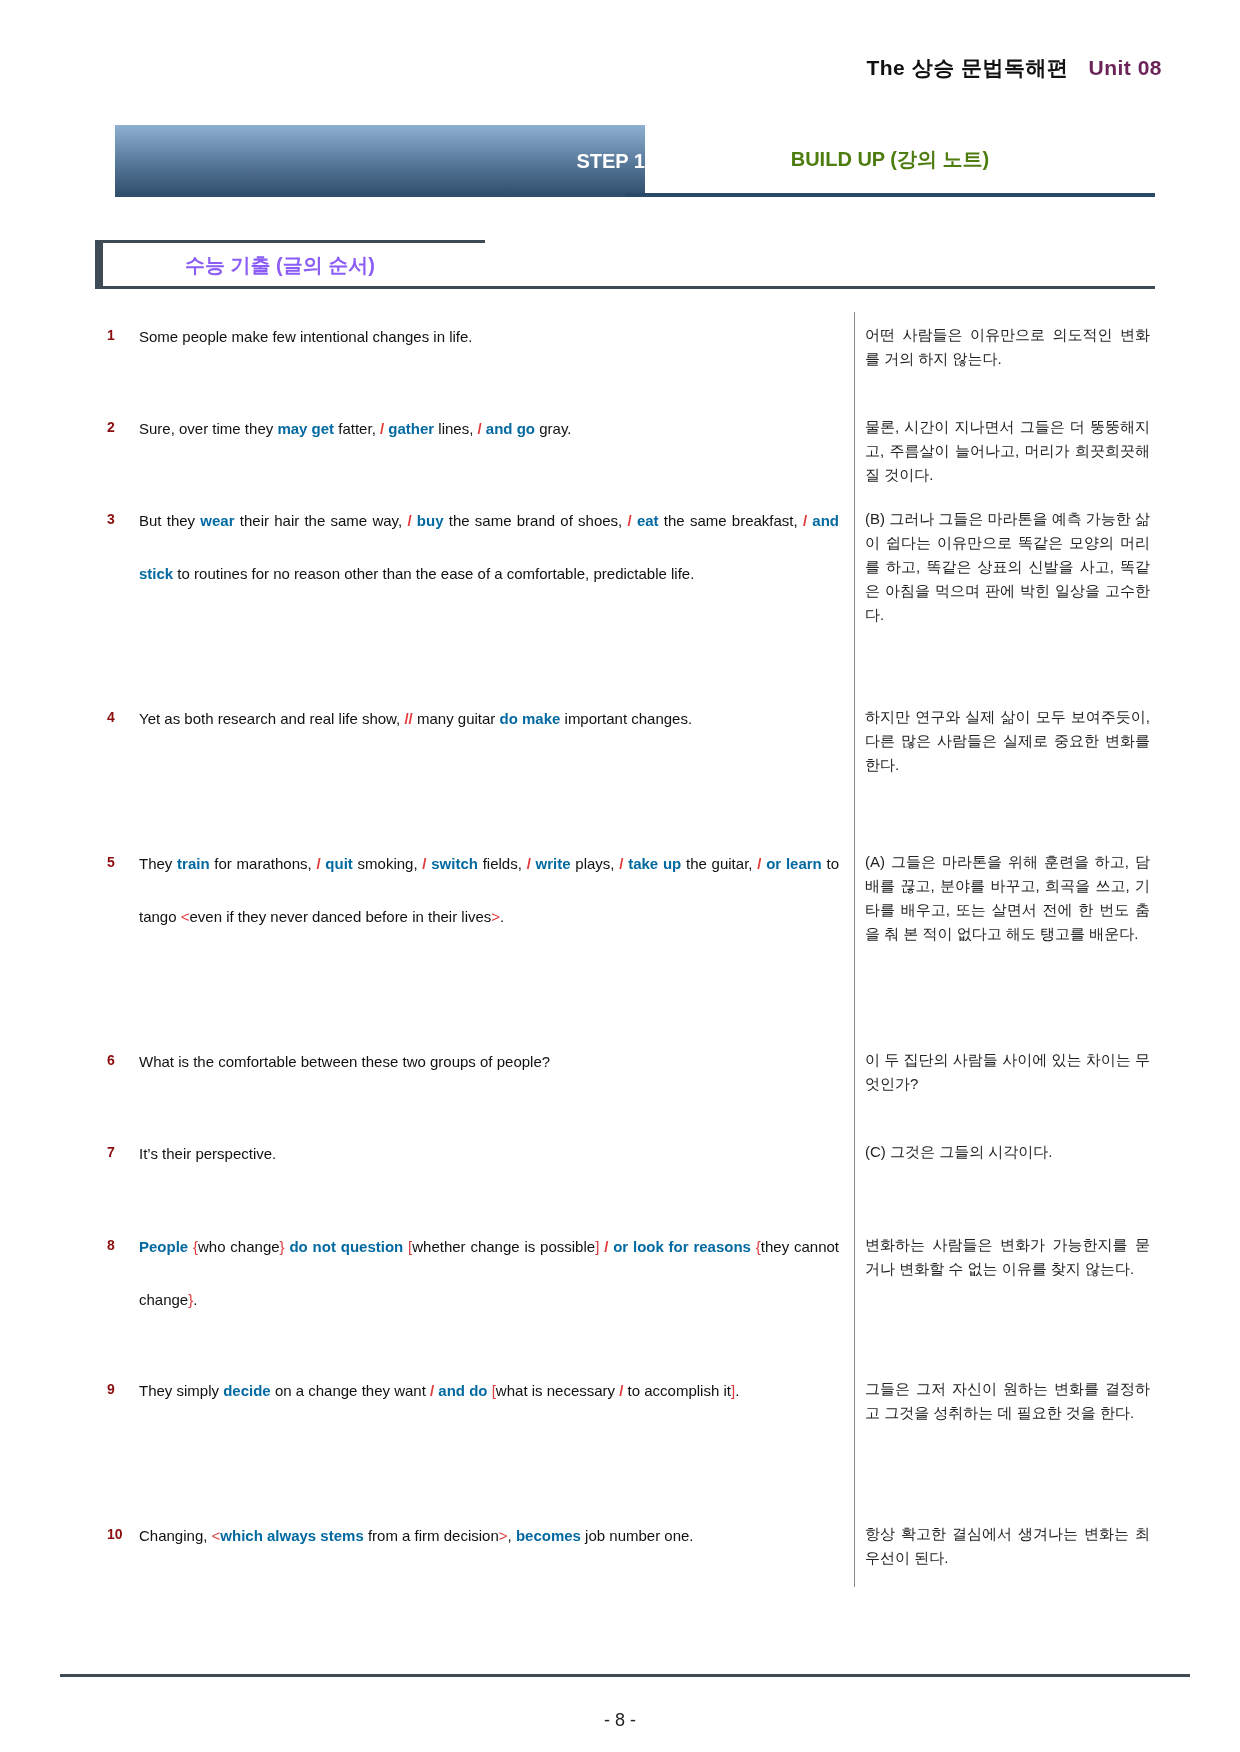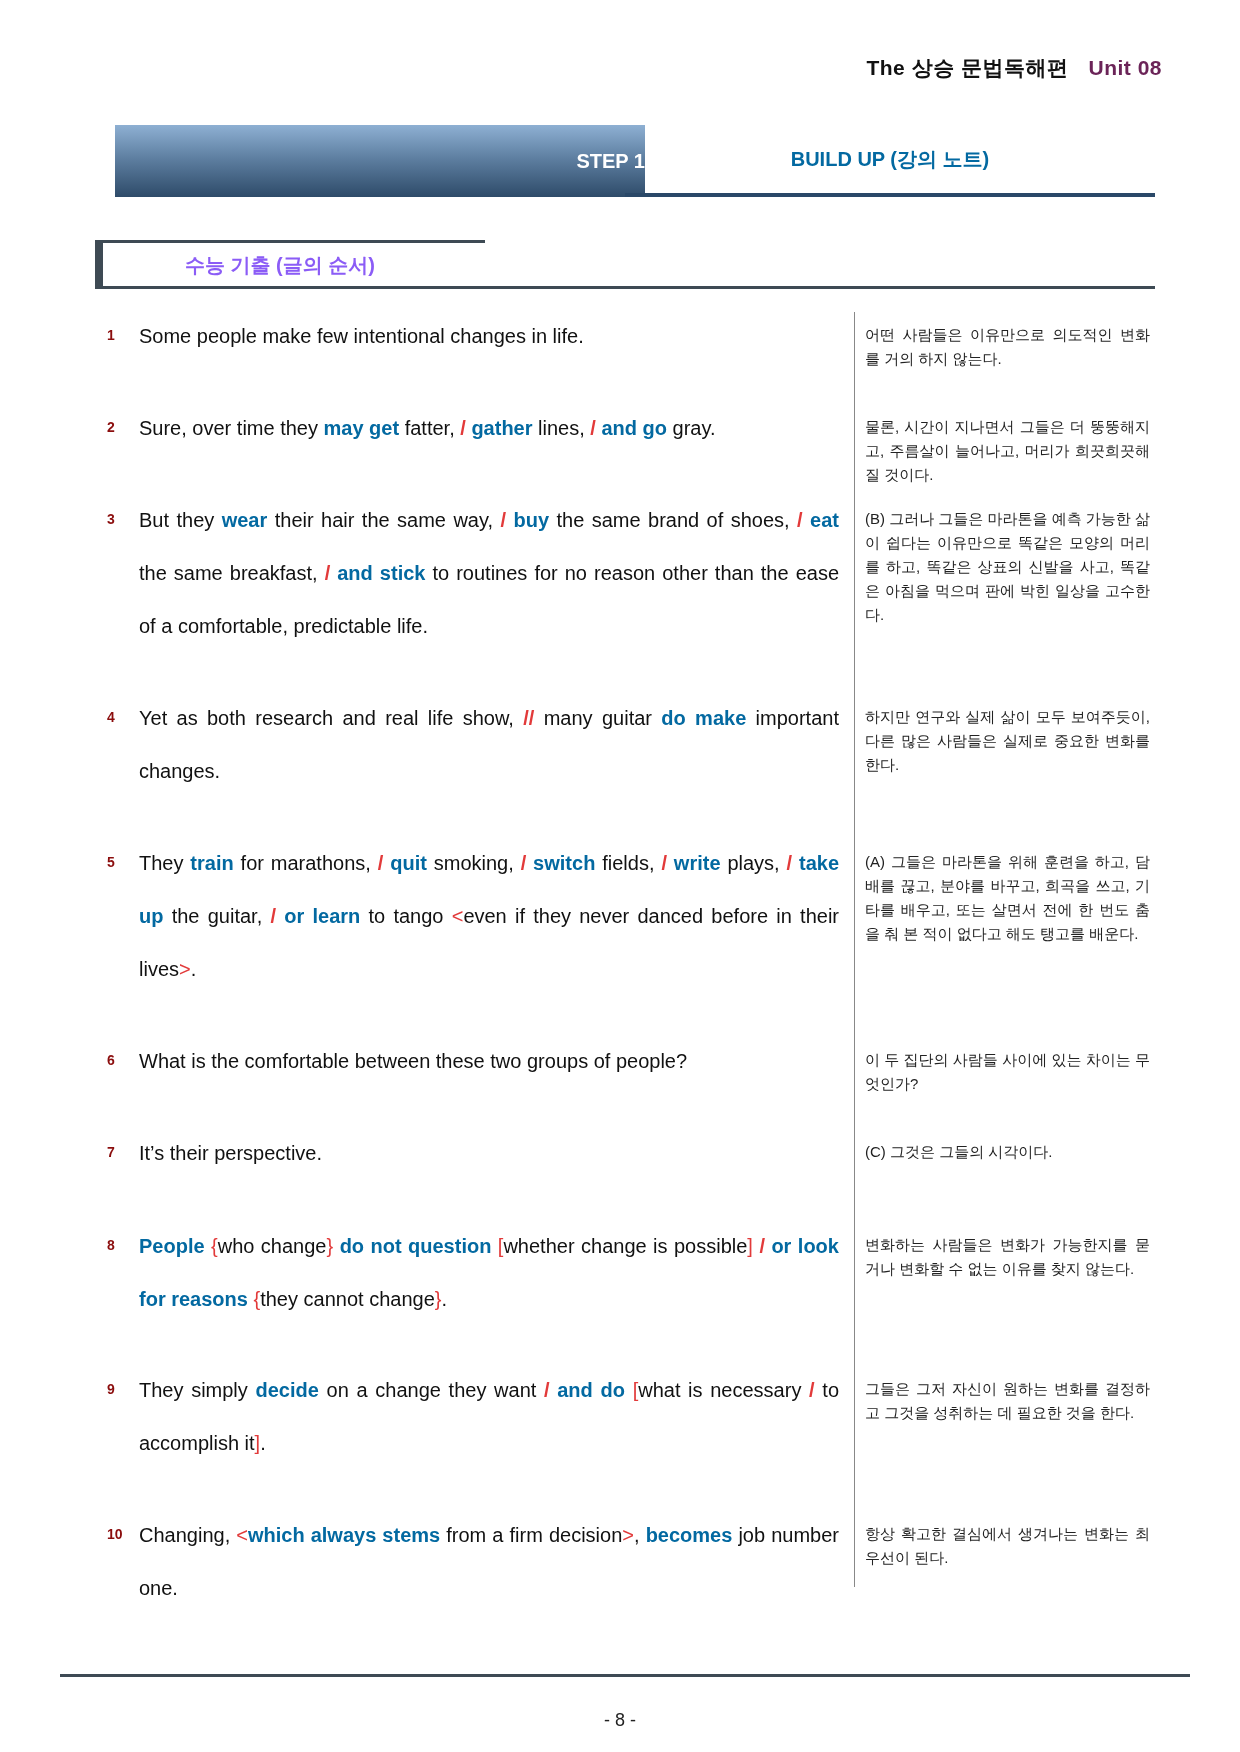--- a/index.html
+++ b/index.html
@@ -5,30 +5,30 @@
   html, body { margin:0; padding:0; background:#ffffff; }
   body { width:1240px; height:1752px; position:relative; overflow:hidden;
          font-family:"Liberation Sans", "DejaVu Sans", sans-serif; color:#111; }
   .hdr { position:absolute; right:78px; top:54px; font-size:21px; font-weight:bold; letter-spacing:0.5px; }
   .hdr .unit { color:#6b2458; margin-left:20px; }
   .step-bar { position:absolute; left:95px; top:125px; width:530px; height:72px;
               background:linear-gradient(#8eb0d3 0%, #5f80a2 45%, #2e4b69 100%);
               color:#fff; font-weight:bold; font-size:20px; display:flex; align-items:center; justify-content:flex-end;margin-left:20px; }
   .build-up { position:absolute; left:625px; top:125px; width:530px; height:68px;
               display:flex; align-items:center; justify-content:center;
-              color:#0369a1; font-weight:bold; font-size:20px;text-align:center; }
+              color:#4d7c0f; font-weight:bold; font-size:20px;text-align:center; }
   .build-line { position:absolute; left:625px; top:193px; width:530px; height:4px; background:#2a4868; }
   .sec-top { position:absolute; left:95px; top:240px; width:390px; height:3px; background:#3e4a54; }
   .sec-left { position:absolute; left:95px; top:240px; width:8px; height:49px; background:#3e4a54; }
   .sec-bottom { position:absolute; left:95px; top:286px; width:1060px; height:3px; background:#3e4a54; }
   .sec-title { position:absolute; left:185px; top:252px; font-size:20px; font-weight:bold; color:#8b5cf6; }
   .divider { position:absolute; left:854px; top:312px; width:1px; height:1275px; background:#888; }
   .row { position:absolute; left:95px; width:1060px; }
   .num { position:absolute; left:12px; top:2px; font-size:14px; font-weight:bold; color:#8b0d0d; }
-  .en { position:absolute; left:44px; width:700px; font-size:20px; line-height:53px; text-align:justify; margin-top:-15px; }
+  .en { position:absolute; left:44px; width:700px; font-size:15px; line-height:53px; text-align:justify; margin-top:-15px; }
   .ko { position:absolute; left:770px; width:285px; font-size:15px; line-height:24px; color:#222; text-align:justify; margin-top:-2px; }
   .v { color:#0369a1; font-weight:bold; }
   .r { color:#e23a3a; font-weight:bold; }
   .rb { color:#e23a3a; }
   .foot-line { position:absolute; left:60px; top:1674px; width:1130px; height:3px; background:#3e4a54; }
   .page-num { position:absolute; left:0; width:1240px; top:1710px; text-align:center; font-size:18px; color:#222; }
 </style>
 </head>
 <body>
 

